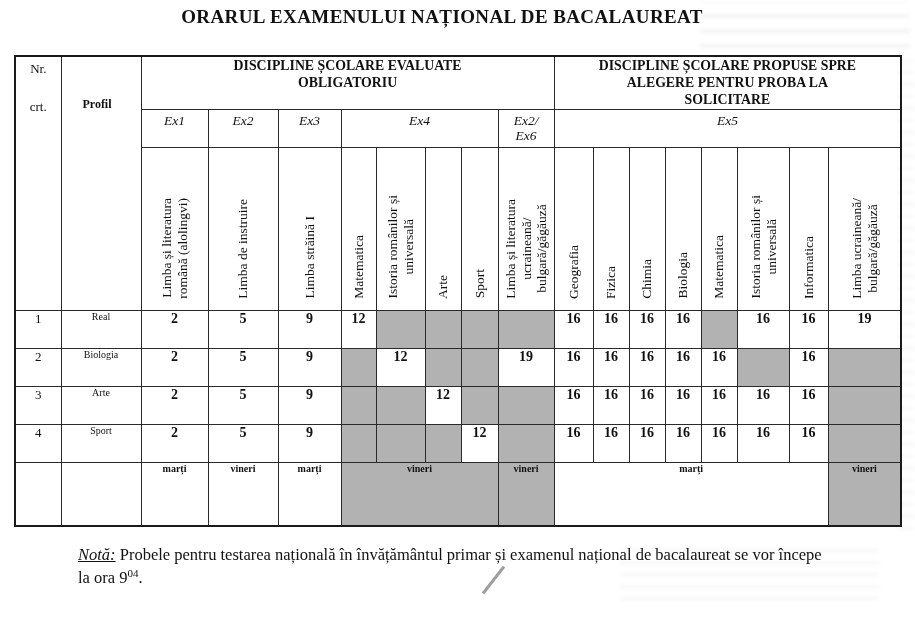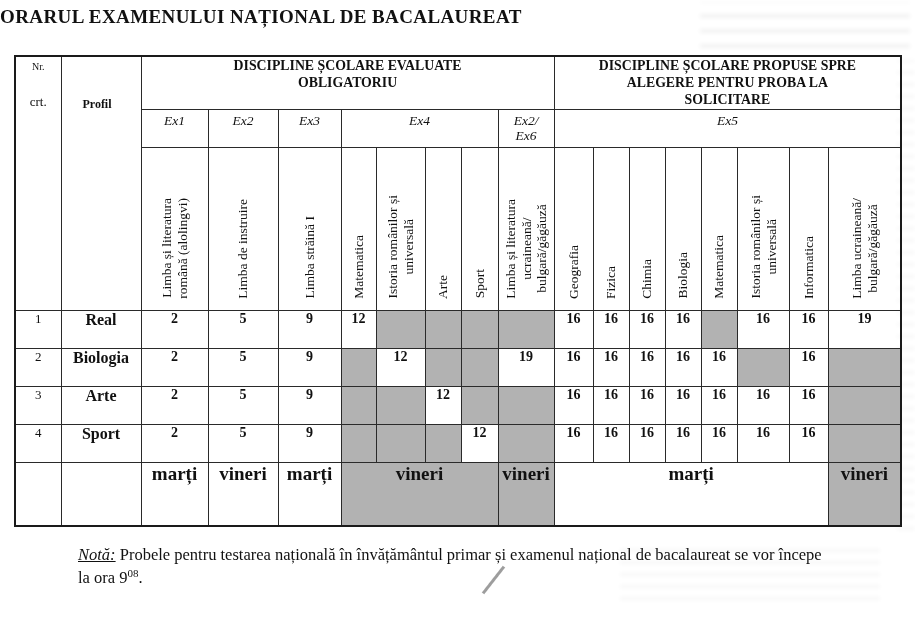--- a/index.html
+++ b/index.html
@@ -10,21 +10,21 @@
     color:#111;
   }
   
   .bleed{position:absolute;pointer-events:none;filter:blur(2px);opacity:.10;
     background:repeating-linear-gradient(0deg, rgba(20,20,20,.55) 0 4px, transparent 4px 15px);}
   .bleed2{position:absolute;pointer-events:none;filter:blur(2px);opacity:.08;
     background:repeating-linear-gradient(0deg, rgba(20,20,20,.5) 0 3px, transparent 3px 12px);}
   .penmark{position:absolute;width:3px;height:34px;background:#6a6a6a;opacity:.65;
     transform:rotate(38deg);filter:blur(.6px);pointer-events:none;}
 
-  .title{position:absolute;left:0;top:6px;width:884px;}
+  .title{position:absolute;left:0;top:6px;width:884px;text-align:center;}
   .title .t1,.title .t2{
     font-weight:bold;font-size:19px;letter-spacing:.4px;line-height:22px;
   }
 
   table.grid{
     position:absolute;left:14px;top:55px;
     border-collapse:collapse;table-layout:fixed;
     width:886px;
     border:2px solid var(--border,#1a1a1a);
     font-size:13.5px;
@@ -36,43 +36,43 @@
   }
   td.sh{background:var(--shaded,#b2b2b2);}
 
   tr.hr1{height:53px;}
   tr.hr2{height:38px;}
   tr.hr3{height:163px;}
   tr.datarow{height:38px;}
   tr.daysrow{height:64px;}
 
   td.nrcell{vertical-align:top;}
-  td.nrcell .nr1{display:block;margin-top:4px;font-size:10px;}
+  td.nrcell .nr1{display:block;margin-top:4px;font-size:13px;}
   td.nrcell .nr2{display:block;margin-top:22px;font-size:13px;}
   td.profilcell{vertical-align:top;text-align:left;}
   td.profilcell span{display:block;margin:40px 16px 0 8px;font-weight:bold;font-size:12px;}
 
   td.group{
     font-weight:bold;font-size:13.8px;line-height:17px;
     white-space:pre-line;vertical-align:top;padding-top:3px;
   }
   tr.hr2 td{font-size:13.5px;vertical-align:top;padding-top:3px;white-space:pre-line;line-height:15px;font-style:italic;}
 
   tr.hr3 td{vertical-align:bottom;padding-bottom:7px;}
   tr.hr3 span{
     display:inline-block;
     writing-mode:vertical-rl;transform:rotate(180deg);
     white-space:pre;font-size:13.5px;line-height:15.5px;
     max-height:152px;
   }
 
   td.num{font-size:13px;text-align:left;padding:2px 0 0 6px;}
-  td.pf{font-weight:bold;font-size:16px;text-align:left;padding:2px 0 0 8px;margin-left:24px;}
+  td.pf{font-weight:normal;font-size:10px;text-align:left;padding:2px 0 0 8px;margin-left:24px;}
   td.v{font-weight:bold;font-size:14px;padding-top:2px;}
-  td.day{font-weight:bold;font-size:19px;padding-top:3px;vertical-align:top;}
+  td.day{font-weight:bold;font-size:10px;padding-top:3px;vertical-align:top;}
 
   .note{
     position:absolute;left:78px;top:543px;width:745px;
     font-size:16.5px;line-height:23px;
   }
   .note .lbl{font-style:italic;text-decoration:underline;text-align:right;}
   .note sup{font-size:11px;vertical-align:super;line-height:0;}
 </style>
 </head>
 <body>
@@ -251,14 +251,14 @@
     <td class="day">marți</td>
     <td class="day sh" colspan="4">vineri</td>
     <td class="day sh">vineri</td>
     <td class="day" colspan="7">marți</td>
     <td class="day sh">vineri</td>
   </tr>
 </tbody>
   </table>
 
 <div class="note">
-  <span class="lbl">Notă:</span><span> Probele pentru testarea națională în învățământul primar și examenul național de bacalaureat se vor începe la ora 9</span><sup>08</sup><span>.</span>
+  <span class="lbl">Notă:</span><span> Probele pentru testarea națională în învățământul primar și examenul național de bacalaureat se vor începe la ora 9</span><sup>04</sup><span>.</span>
 </div>
 
 </body></html>

